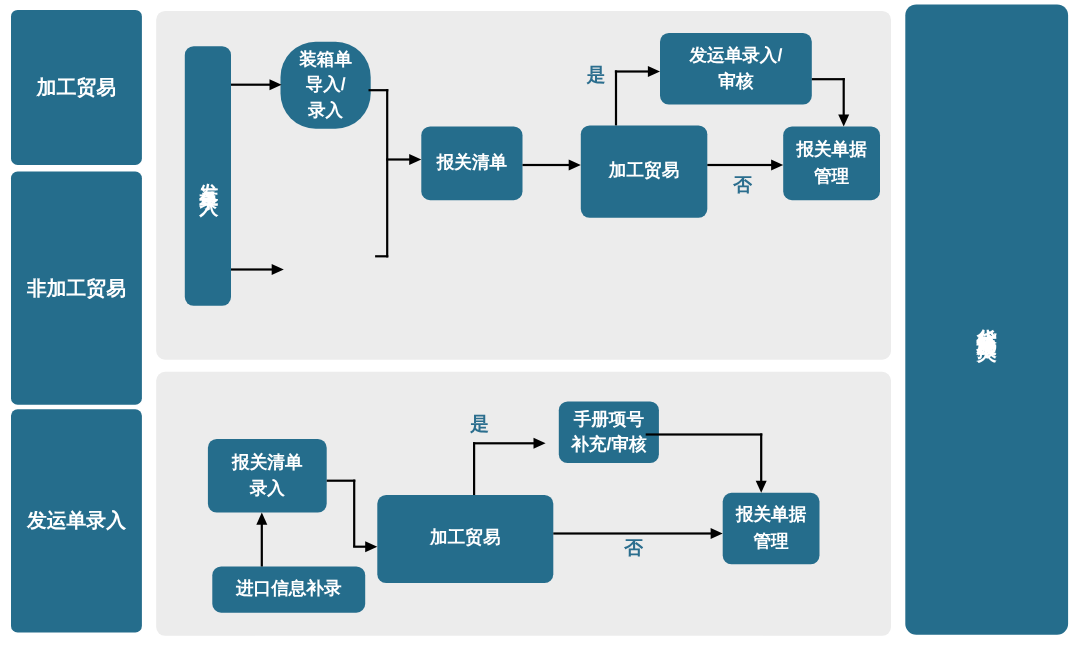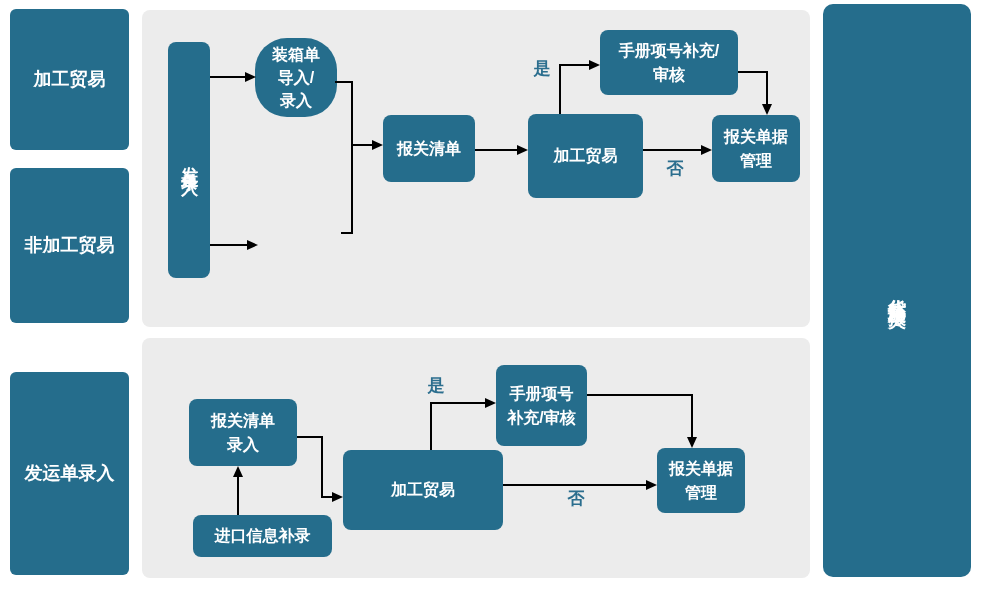--- a/index.html
+++ b/index.html
@@ -54,21 +54,21 @@
     position:absolute;
     width:36px;
     text-align:center;
     color:var(--lbl);
     font-weight:bold;
     font-size:17px;
   }
 
   
   #lane1{left:10px;top:9px;width:119px;height:141px;}
-  #lane2{left:10px;top:168px;width:119px;height:155px;}
+  #lane2{left:10px;top:156px;width:119px;height:212px;}
   #lane3{left:10px;top:372px;width:119px;height:203px;}
   
   #laneR{left:823px;top:4px;width:148px;height:573px;border-radius:10px;font-size:18px;letter-spacing:2px;}
 
   
   #panelTop{left:142px;top:10px;width:668px;height:317px;}
   #panelBottom{left:142px;top:338px;width:668px;height:240px;}
 
   
   #shipOrder{left:168px;top:42px;width:42px;height:236px;font-size:17px;letter-spacing:3px;}
@@ -76,21 +76,21 @@
   #invoice{left:257px;top:202px;width:84px;height:72px;}
   #declList{left:383px;top:115px;width:92px;height:67px;}
   #procTrade1{left:528px;top:114px;width:115px;height:84px;}
   #manual1{left:600px;top:30px;width:138px;height:65px;}
   #docMgmt1{left:712px;top:115px;width:88px;height:67px;}
 
   
   #declEntry{left:189px;top:399px;width:108px;height:67px;}
   #importInfo{left:173px;top:515px;width:139px;height:42px;margin-left:20px;}
   #procTrade2{left:343px;top:450px;width:160px;height:80px;}
-  #manual2{left:496px;top:365px;width:91px;height:81px;}
+  #manual2{left:508px;top:365px;width:91px;height:56px;}
   #docMgmt2{left:657px;top:448px;width:88px;height:65px;}
 
   
   #e1{left:210px;top:76px;width:36px;} #e1h{left:245px;top:72px;}
   #e2{left:210px;top:244px;width:38px;} #e2h{left:247px;top:240px;}
   #e3a{left:335px;top:81px;width:18px;}
   #e3b{left:341px;top:232px;width:12px;}
   #e3c{left:351px;top:81px;height:153px;}
   #e3d{left:351px;top:144px;width:22px;} #e3dh{left:372px;top:140px;}
   #e4{left:475px;top:149px;width:43px;} #e4h{left:517px;top:145px;}
@@ -128,21 +128,21 @@
 
   <div class="panel" id="panelTop"></div>
   <div class="panel" id="panelBottom"></div>
 
   <div class="box node vtext" id="shipOrder">发运单录入</div>
   <div class="box node" id="packing">装箱单
 导入/
 录入</div>
   <div class="box node" id="declList">报关清单</div>
   <div class="box node" id="procTrade1">加工贸易</div>
-  <div class="box node" id="manual1">手册项号补充/
+  <div class="box node" id="manual1">发运单录入/
 审核</div>
   <div class="box node" id="docMgmt1">报关单据
 管理</div>
 
   <div class="h" id="e1"></div>
     <div class="ar" id="e1h"></div>
   <div class="h" id="e2"></div>
     <div class="ar" id="e2h"></div>
   <div class="h" id="e3a"></div>
   <div class="h" id="e3b"></div>

